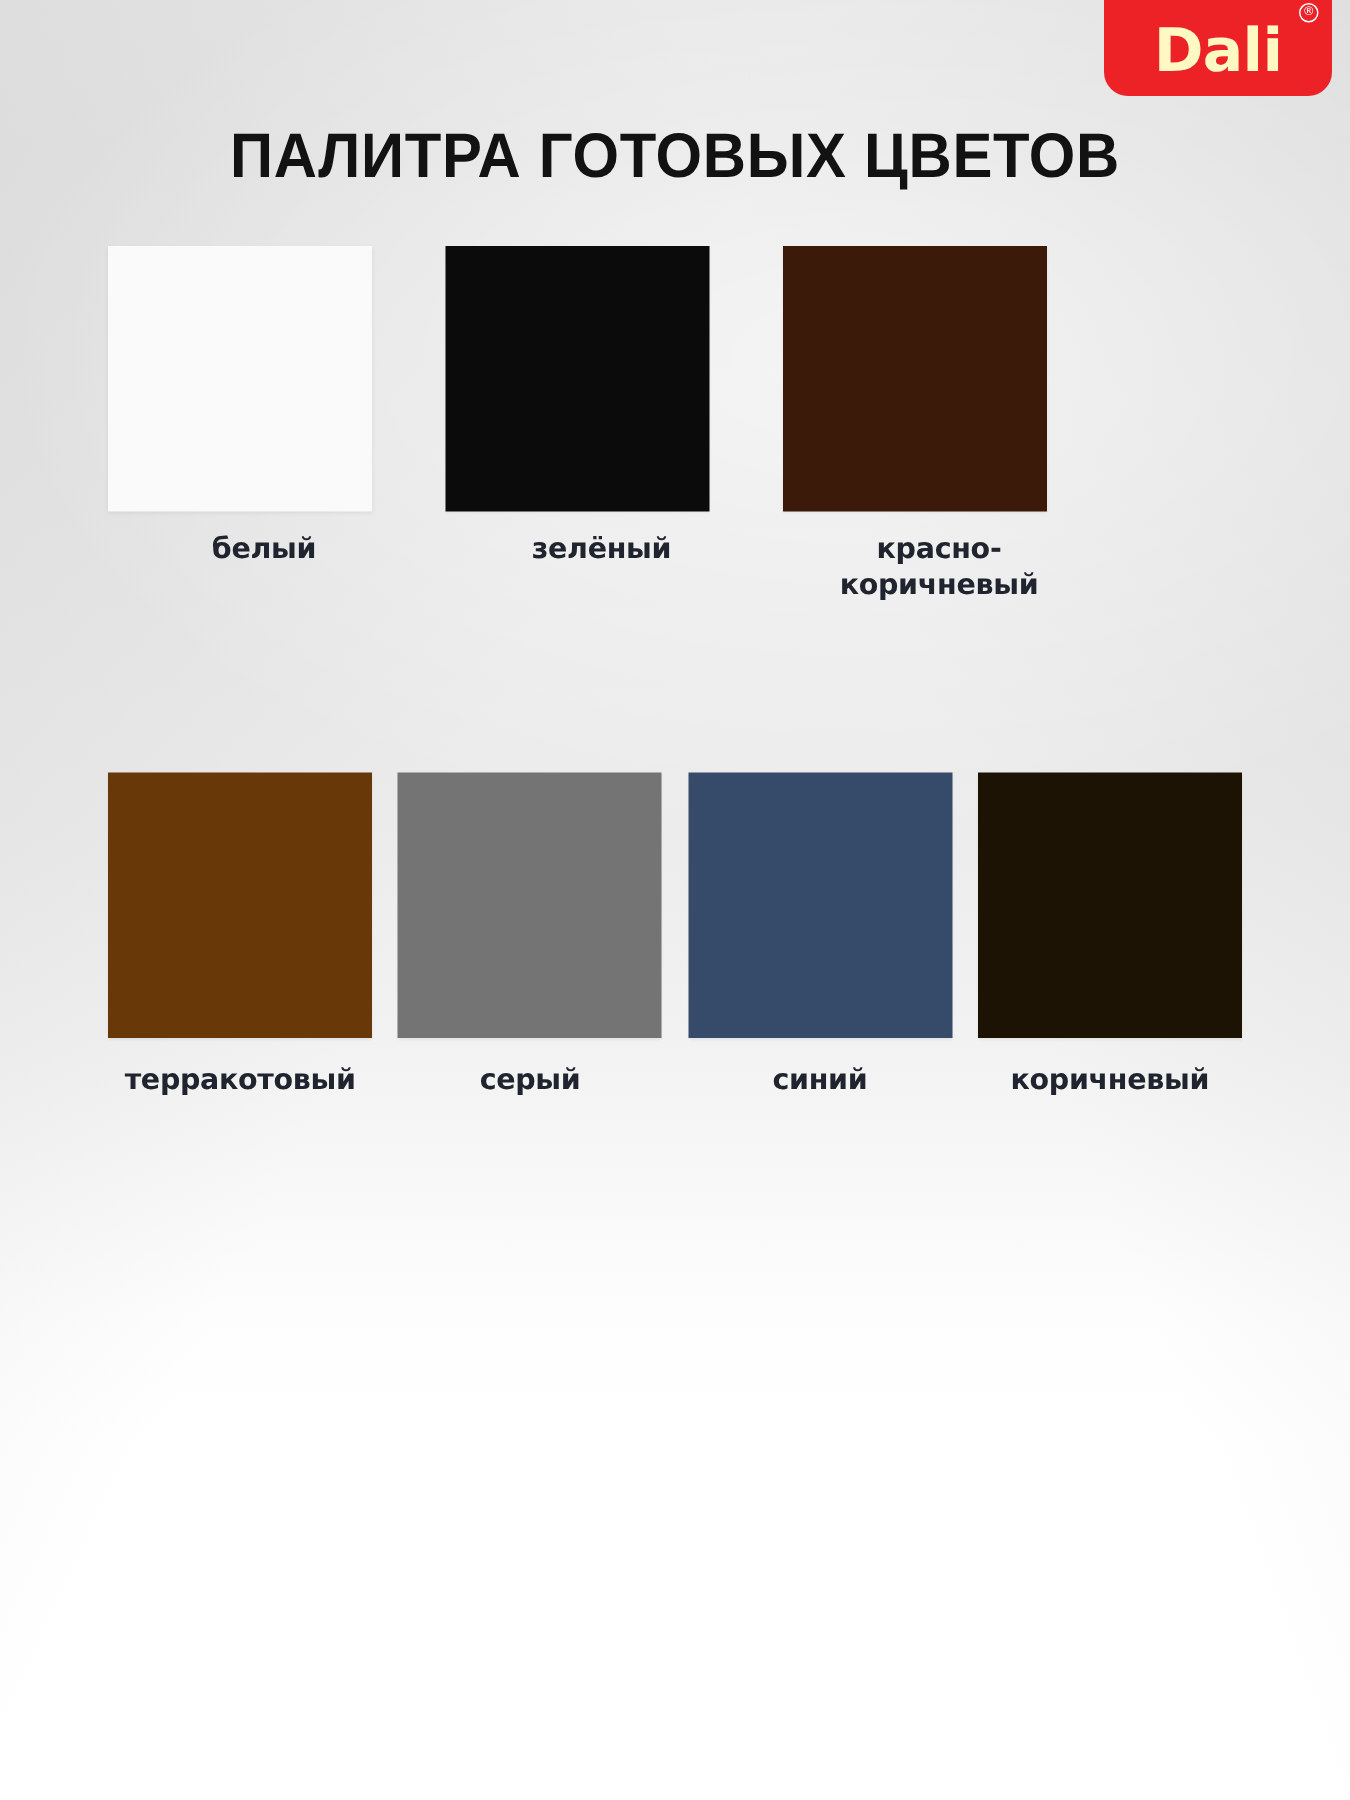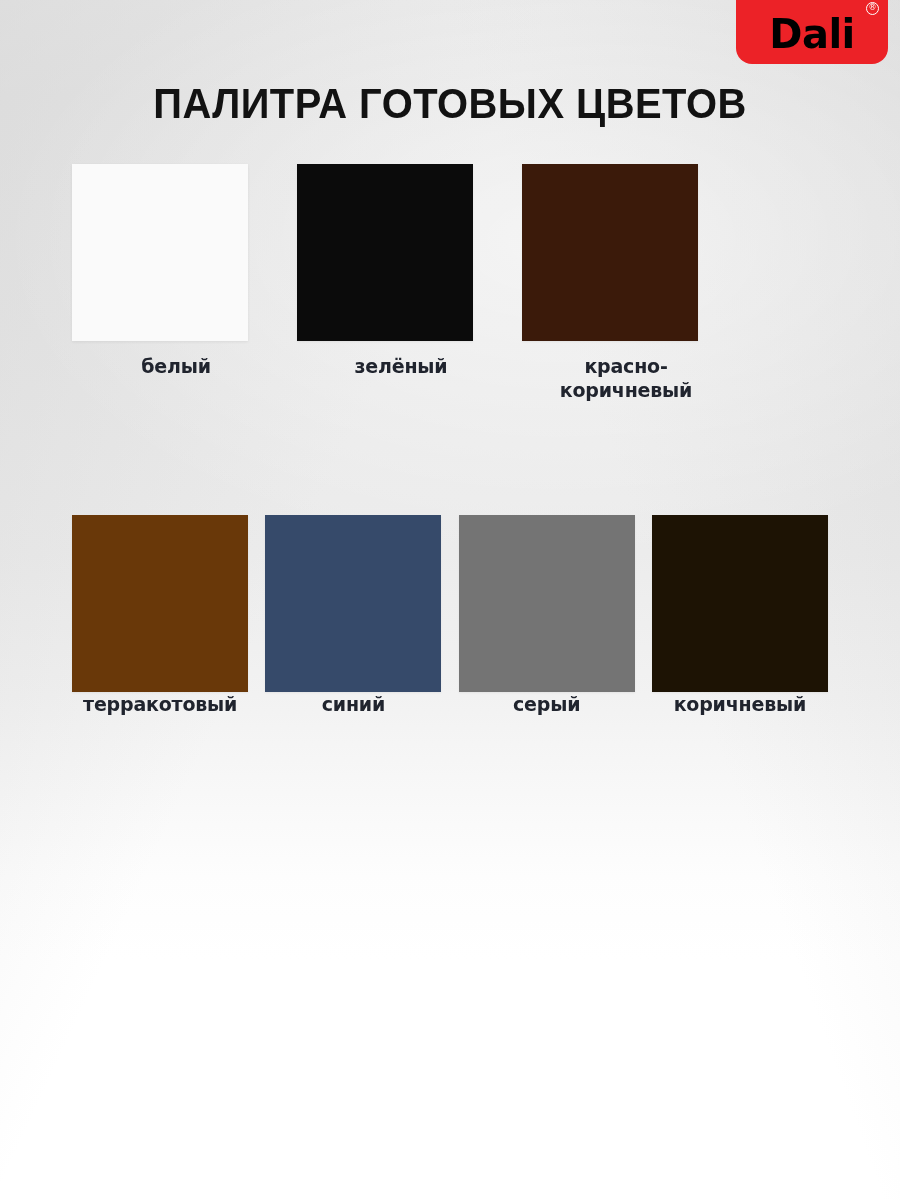--- a/index.html
+++ b/index.html
@@ -59,21 +59,21 @@
     background: #ec2227;
     border-radius: 0 0 16px 16px;
     box-shadow: 0 0 0 0 rgba(0,0,0,0);
   }
   .logo-text {
     position: absolute;
     left: 0;
     right: 0;
     bottom: 10px;
     text-align: center;
-    color: #000000;
+    color: #fef9c3;
     font-size: 40px;
     font-weight: bold;
     font-family: "DejaVu Sans", sans-serif;
     letter-spacing: -0.5px;
     line-height: 1;
   }
   .logo-tm {
     position: absolute;
     right: 9px;
     top: 16px;
@@ -135,21 +135,21 @@
     margin-top: 14px;
     text-align: center;
     font-family: "DejaVu Sans", sans-serif;
     font-size: 19px;
     font-weight: bold;
     color: #20242e;
     line-height: 1.25;
     letter-spacing: -0.2px;
   }
   .row-2 .label {
-    margin-top: 1px;
+    margin-top: 17px;
   }
 </style>
 </head>
 <body>
 
 <div class="page">
   <div class="content">
 
     <div class="logo">
       <div class="logo-text">Dali</div>
@@ -181,30 +181,30 @@
       </div>
 
       <div class="row row-2">
 
         <div class="cell">
           <div class="swatch" style="background: rgb(105, 56, 9);"></div>
           <div class="label">терракотовый</div>
         </div>
 
         <div class="cell">
+          <div class="swatch" style="background: rgb(116, 116, 116);"></div>
+          <div class="label">серый</div>
+        </div>
+
+        <div class="cell">
           <div class="swatch" style="background: rgb(54, 74, 106);"></div>
           <div class="label">синий</div>
         </div>
 
         <div class="cell">
-          <div class="swatch" style="background: rgb(116, 116, 116);"></div>
-          <div class="label">серый</div>
-        </div>
-
-        <div class="cell">
           <div class="swatch" style="background: rgb(29, 19, 4);"></div>
           <div class="label">коричневый</div>
         </div>
 
       </div>
 
     </div>
 
   </div>
 </div>

